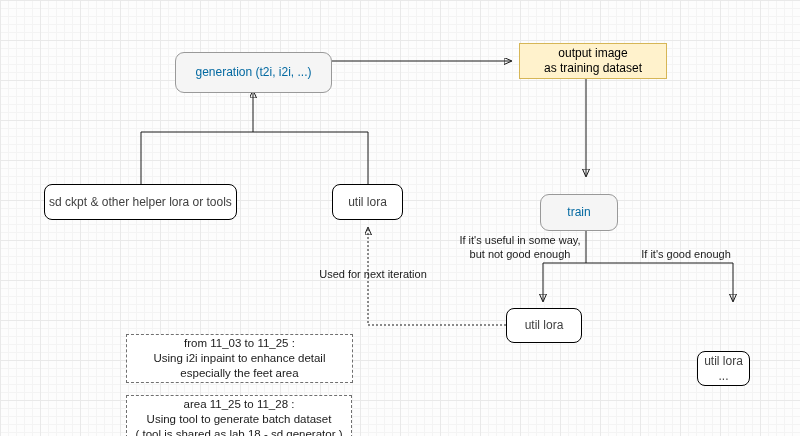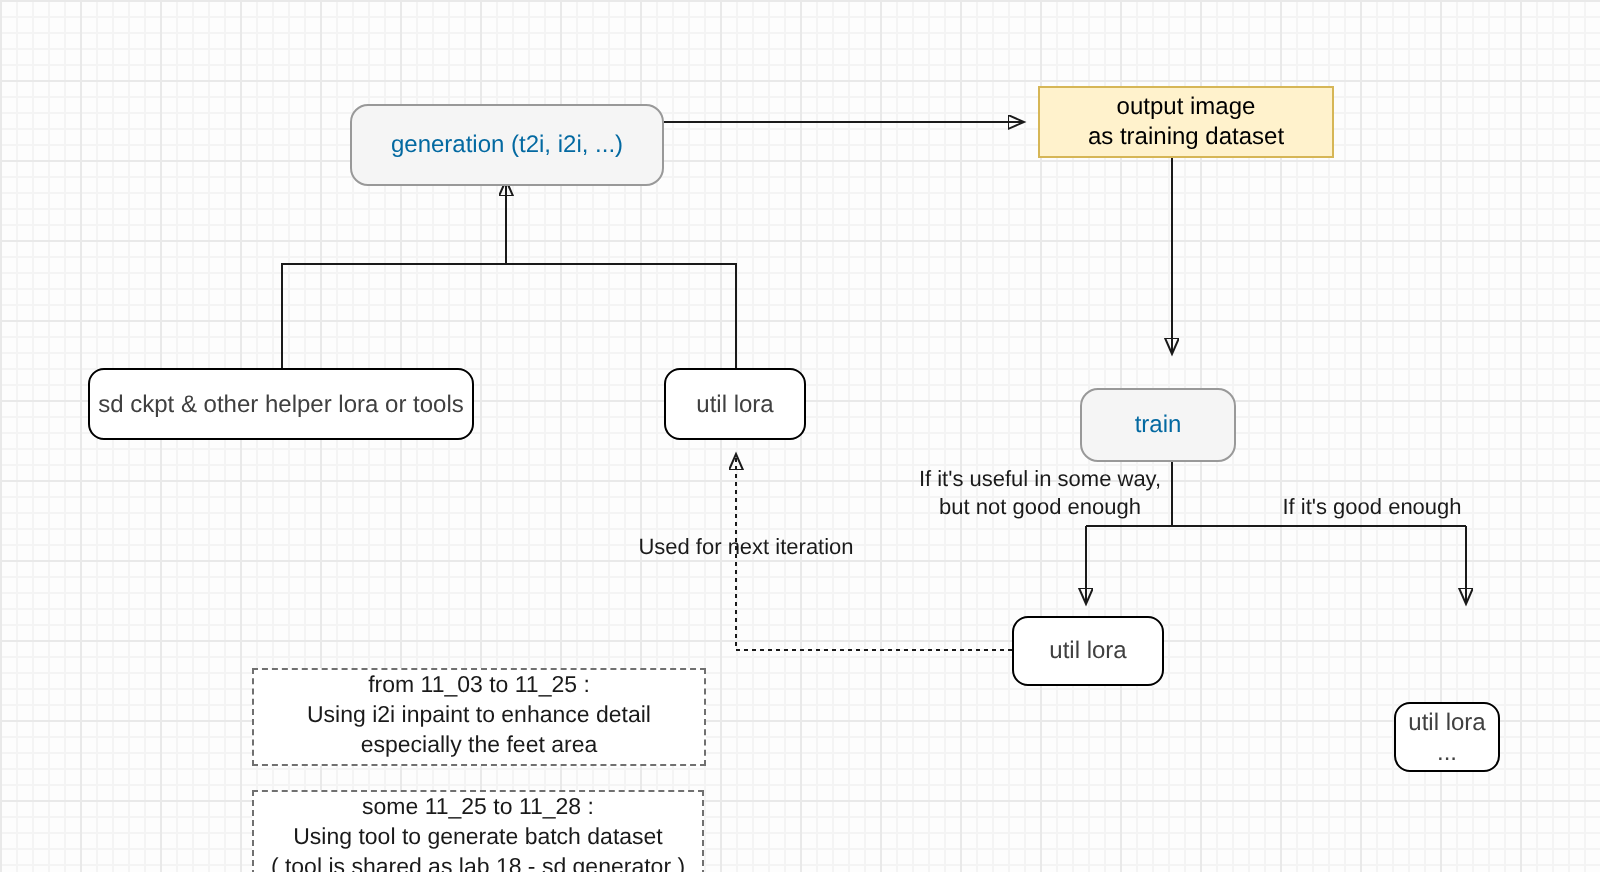--- a/index.html
+++ b/index.html
@@ -116,18 +116,18 @@
 
   <div class="edge-label" style="left:628px;top:247px;width:116px;">If it's good enough</div>
 
   <div class="note" style="left:126px;top:294px;width:227px;height:49px;">
     <span>from 11_03 to 11_25 :</span>
     <span>Using i2i inpaint to enhance detail</span>
     <span>especially the feet area</span>
   </div>
 
   <div class="note" style="left:126px;top:355px;width:226px;height:48px;">
-    <span>some 11_25 to 11_28 :</span>
+    <span>area 11_25 to 11_28 :</span>
     <span>Using tool to generate batch dataset</span>
     <span>( tool is shared as lab 18 - sd generator )</span>
   </div>
 
 </div>
 
 </body></html>

